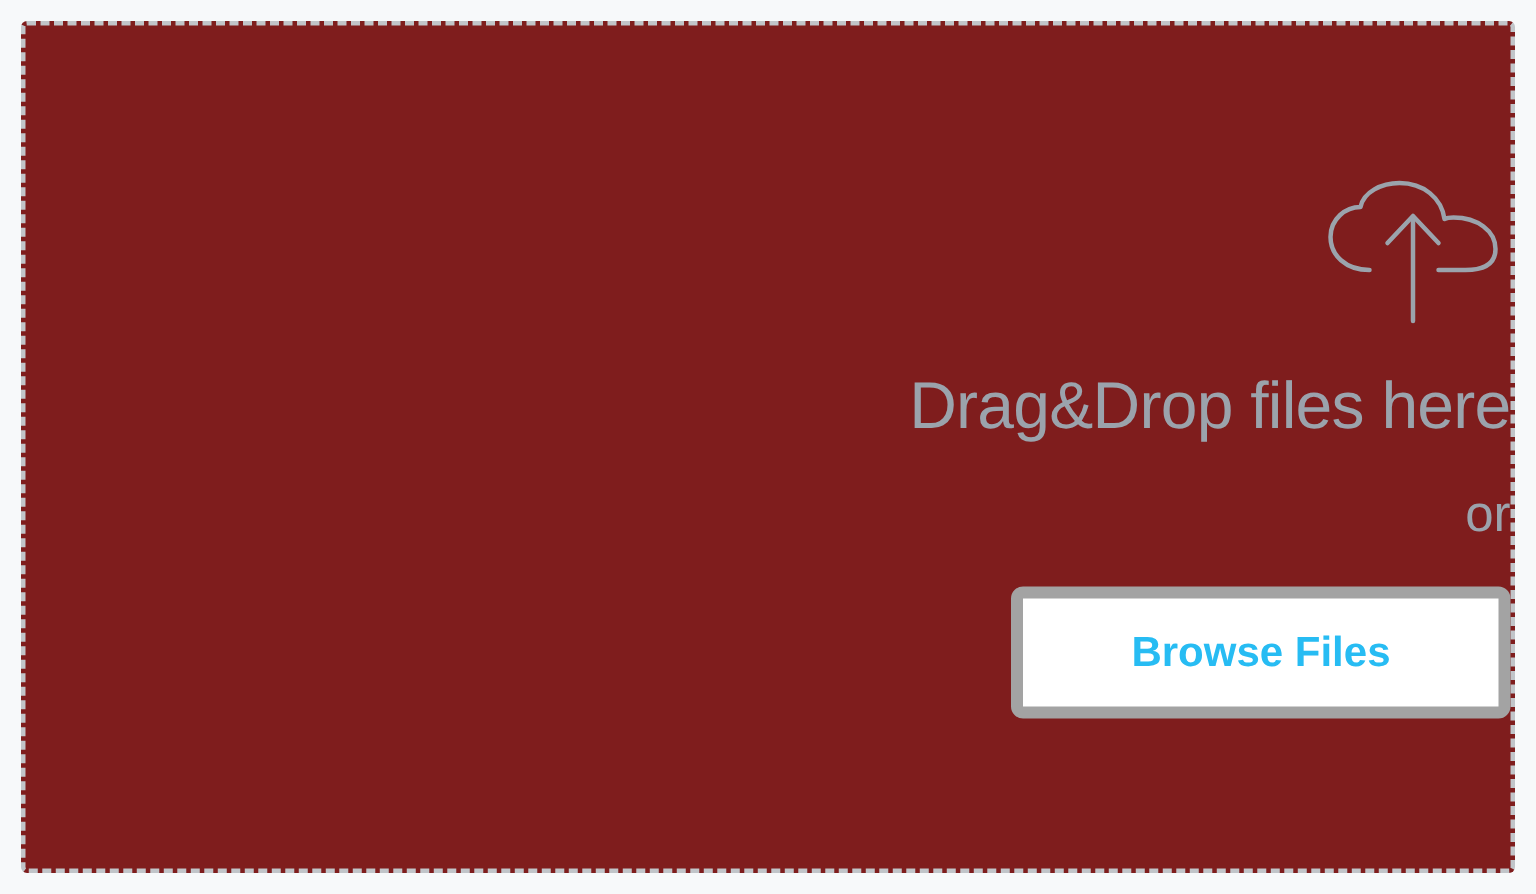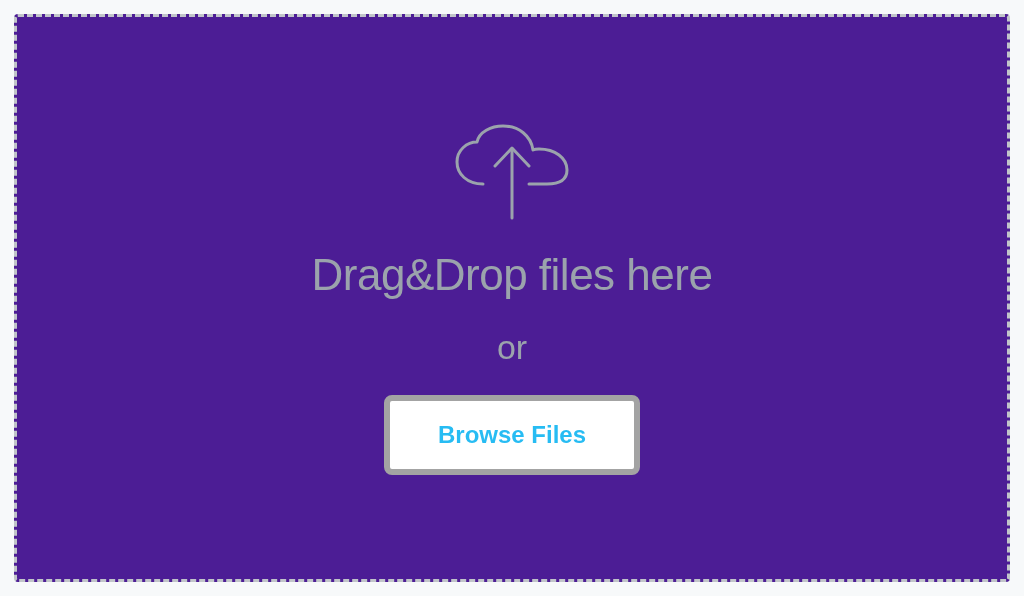--- a/index.html
+++ b/index.html
@@ -12,24 +12,24 @@
       height: 596px;
       background: #f7f9fa;
       font-family: -apple-system, BlinkMacSystemFont, "Segoe UI", Helvetica, Arial, sans-serif;
       padding: 14px;
     }
     .dropzone {
       width: 100%;
       height: 100%;
       border: 3px dashed #c1c5c9;
       border-radius: 4px;
-      background: #4c1d95;
+      background: #7f1d1d;
       display: flex;
       flex-direction: column;
-      align-items: center;
+      align-items: flex-end;
       justify-content: center;
       gap: 28px;
     }
     .upload-icon {
       width: 130px;
       height: 100px;
       display: flex;
       align-items: center;
       justify-content: center;
     }
@@ -42,26 +42,26 @@
       font-weight: 400;
       color: #9ba3ac;
       letter-spacing: -0.5px;
     }
     .or-text {
       font-size: 34px;
       font-weight: 400;
       color: #9ba3ac;
     }
     .browse-button {
-      border: 6px solid #a3a3a3;
+      border: 8px solid #a3a3a3;
       background: #ffffff;
       color: #27bcf3;
-      font-size: 24px;
+      font-size: 28px;
       font-weight: 700;
-      padding: 20px 48px;
+      padding: 20px 72px;
       border-radius: 8px;
       cursor: pointer;
       font-family: inherit;
     }
   </style>
 </head>
 <body>
 
 <div class="dropzone">
   <div class="upload-icon">

